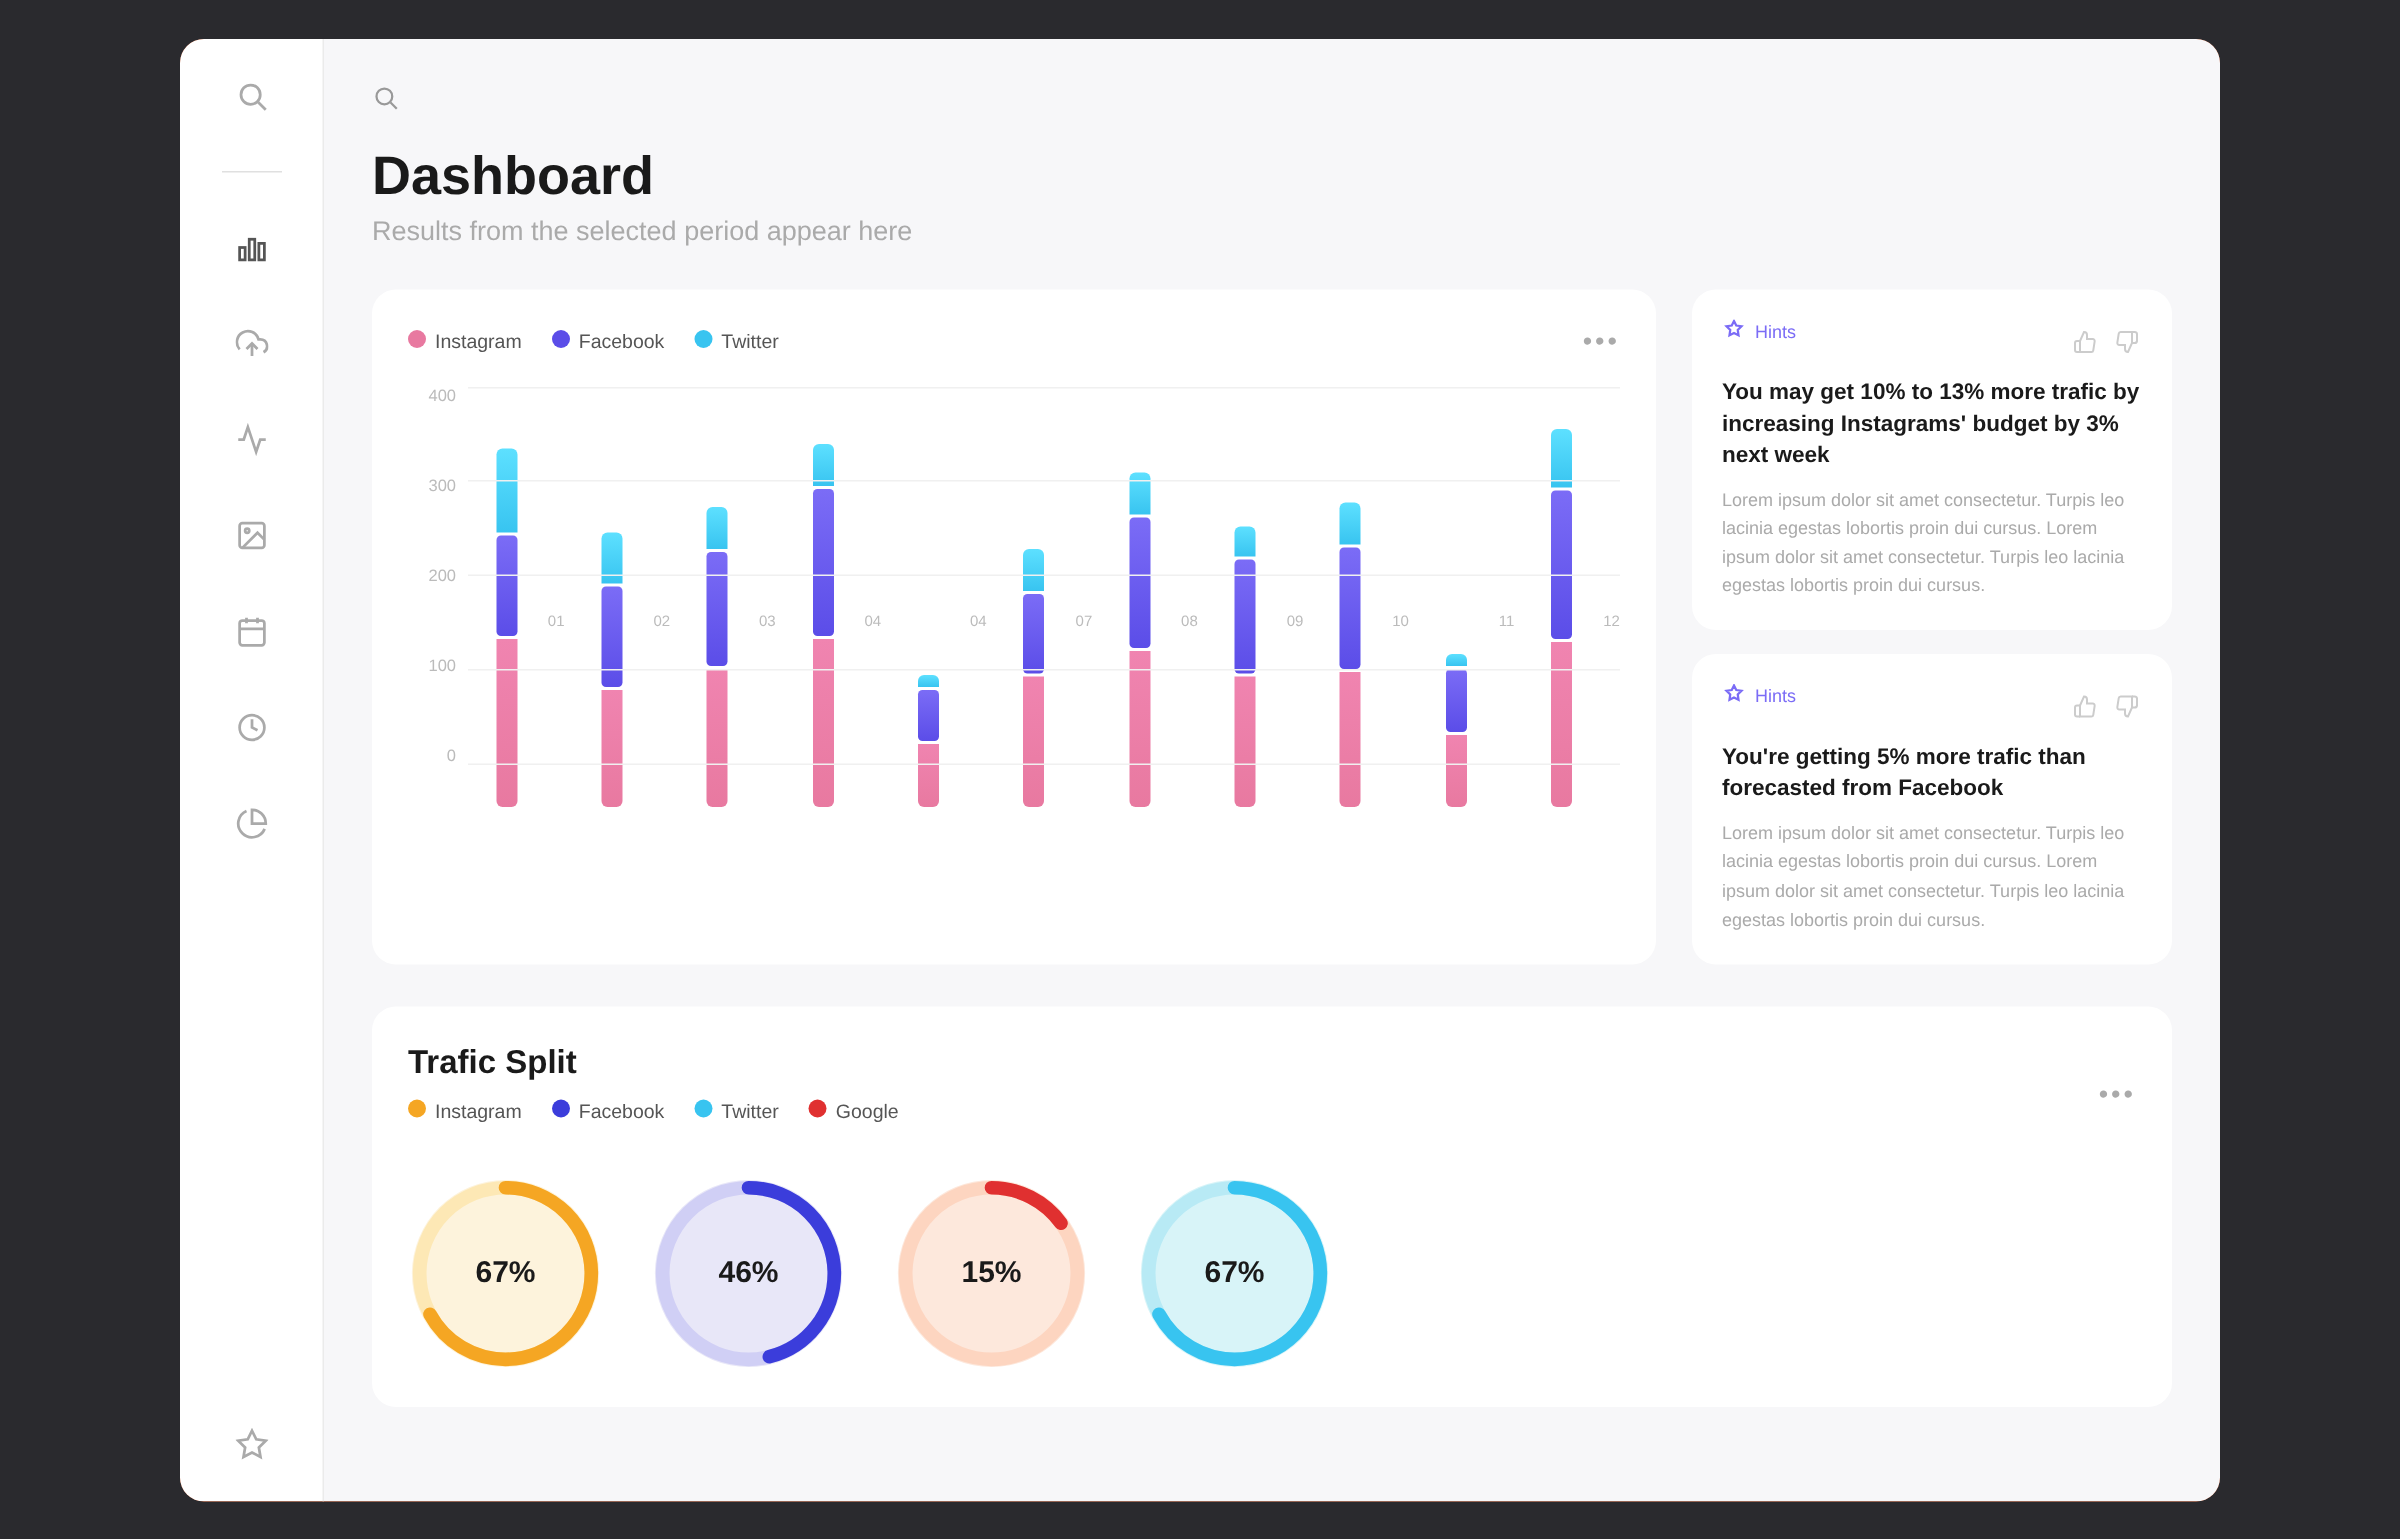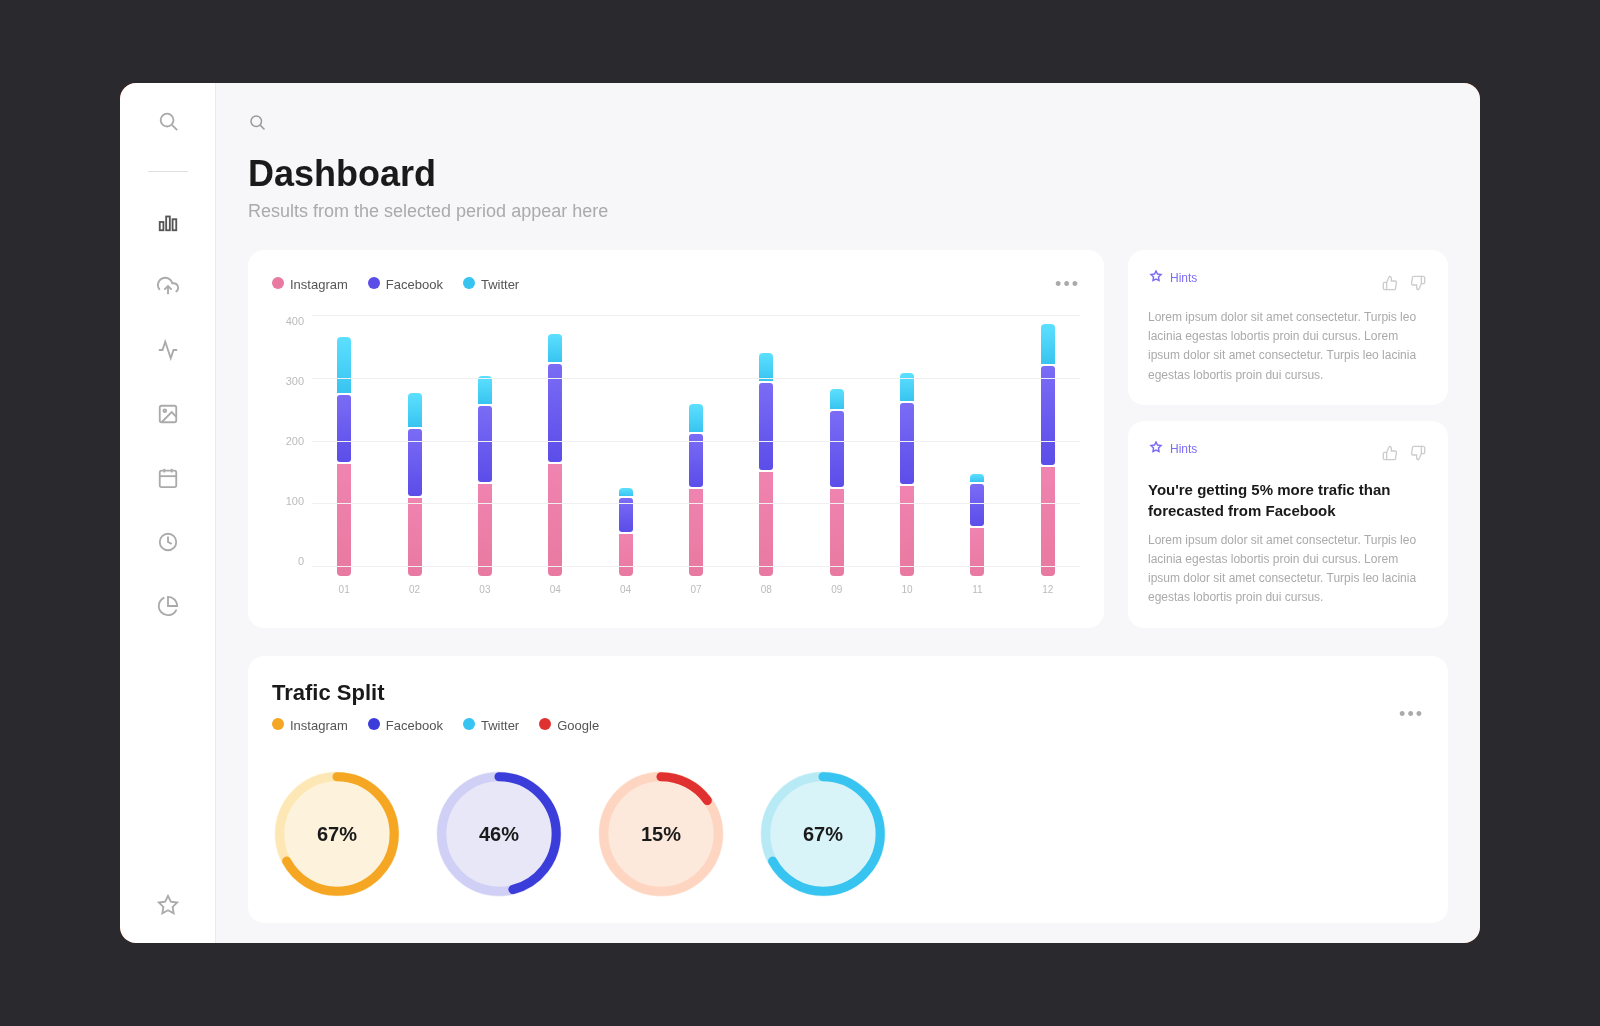--- a/index.html
+++ b/index.html
@@ -6,21 +6,21 @@
     body {
       background: #2a2a2e;
       display: flex;
       align-items: center;
       justify-content: center;
       min-height: 100vh;
       font-family: -apple-system, BlinkMacSystemFont, 'Segoe UI', sans-serif;
     }
     .outer-frame {
       width: 1360px;
-      height: 860px;
+      height: 975px;
       background: #c2410c;
       border-radius: 16px;
       overflow: hidden;
       display: flex;
       position: relative;
     }
     
     .sidebar {
       width: 96px;
       background: #ffffff;
@@ -144,21 +144,21 @@
     }
     .bars-area {
       flex: 1;
       display: flex;
       align-items: flex-end;
       gap: 6px;
       height: 100%;
     }
     .bar-group {
       display: flex;
-      flex-direction: column;
+      flex-direction: row;
       align-items: center;
       flex: 1;
       gap: 2px;
     }
     .bar-stack {
       display: flex;
       flex-direction: column;
       align-items: center;
       width: 100%;
       gap: 1px;
@@ -216,21 +216,21 @@
     }
     .hint-action-btn {
       background: none;
       border: none;
       cursor: pointer;
       color: #cccccc;
       padding: 2px;
     }
     .hint-header-row {
       display: flex;
-      align-items: center;
+      align-items: flex-end;
       justify-content: space-between;
       margin-bottom: 10px;
     }
     
     .traffic-card {
       background: #ffffff;
       border-radius: 16px;
       padding: 24px;
       flex: 1;
     }
@@ -522,20 +522,21 @@
                 </svg>
               </button>
               <button class="hint-action-btn">
                 <svg width="16" height="16" viewBox="0 0 24 24" fill="none" stroke="#ccc" stroke-width="2">
                   <path d="M10 15v4a3 3 0 0 0 3 3l4-9V2H5.72a2 2 0 0 0-2 1.7l-1.38 9a2 2 0 0 0 2 2.3H10z"></path>
                   <path d="M17 2h2.67A2.31 2.31 0 0 1 22 4v7a2.31 2.31 0 0 1-2.33 2H17"></path>
                 </svg>
               </button>
             </div>
           </div>
+          <div class="hint-title">You may get 10% to 13% more trafic by increasing Instagrams' budget by 3% next week</div>
           <div class="hint-body">Lorem ipsum dolor sit amet consectetur. Turpis leo lacinia egestas lobortis proin dui cursus. Lorem ipsum dolor sit amet consectetur. Turpis leo lacinia egestas lobortis proin dui cursus.</div>
         </div>
 
         <div class="hint-card">
           <div class="hint-header-row">
             <div class="hint-tag">
               <svg class="hint-tag-icon" viewBox="0 0 16 16" fill="none" stroke="#7b6cf6" stroke-width="1.5">
                 <path d="M8 1l1.5 3 3.5.5-2.5 2.5.5 3.5L8 9l-3 1.5.5-3.5L3 4.5 6.5 4z"></path>
               </svg>
               <span>Hints</span>

